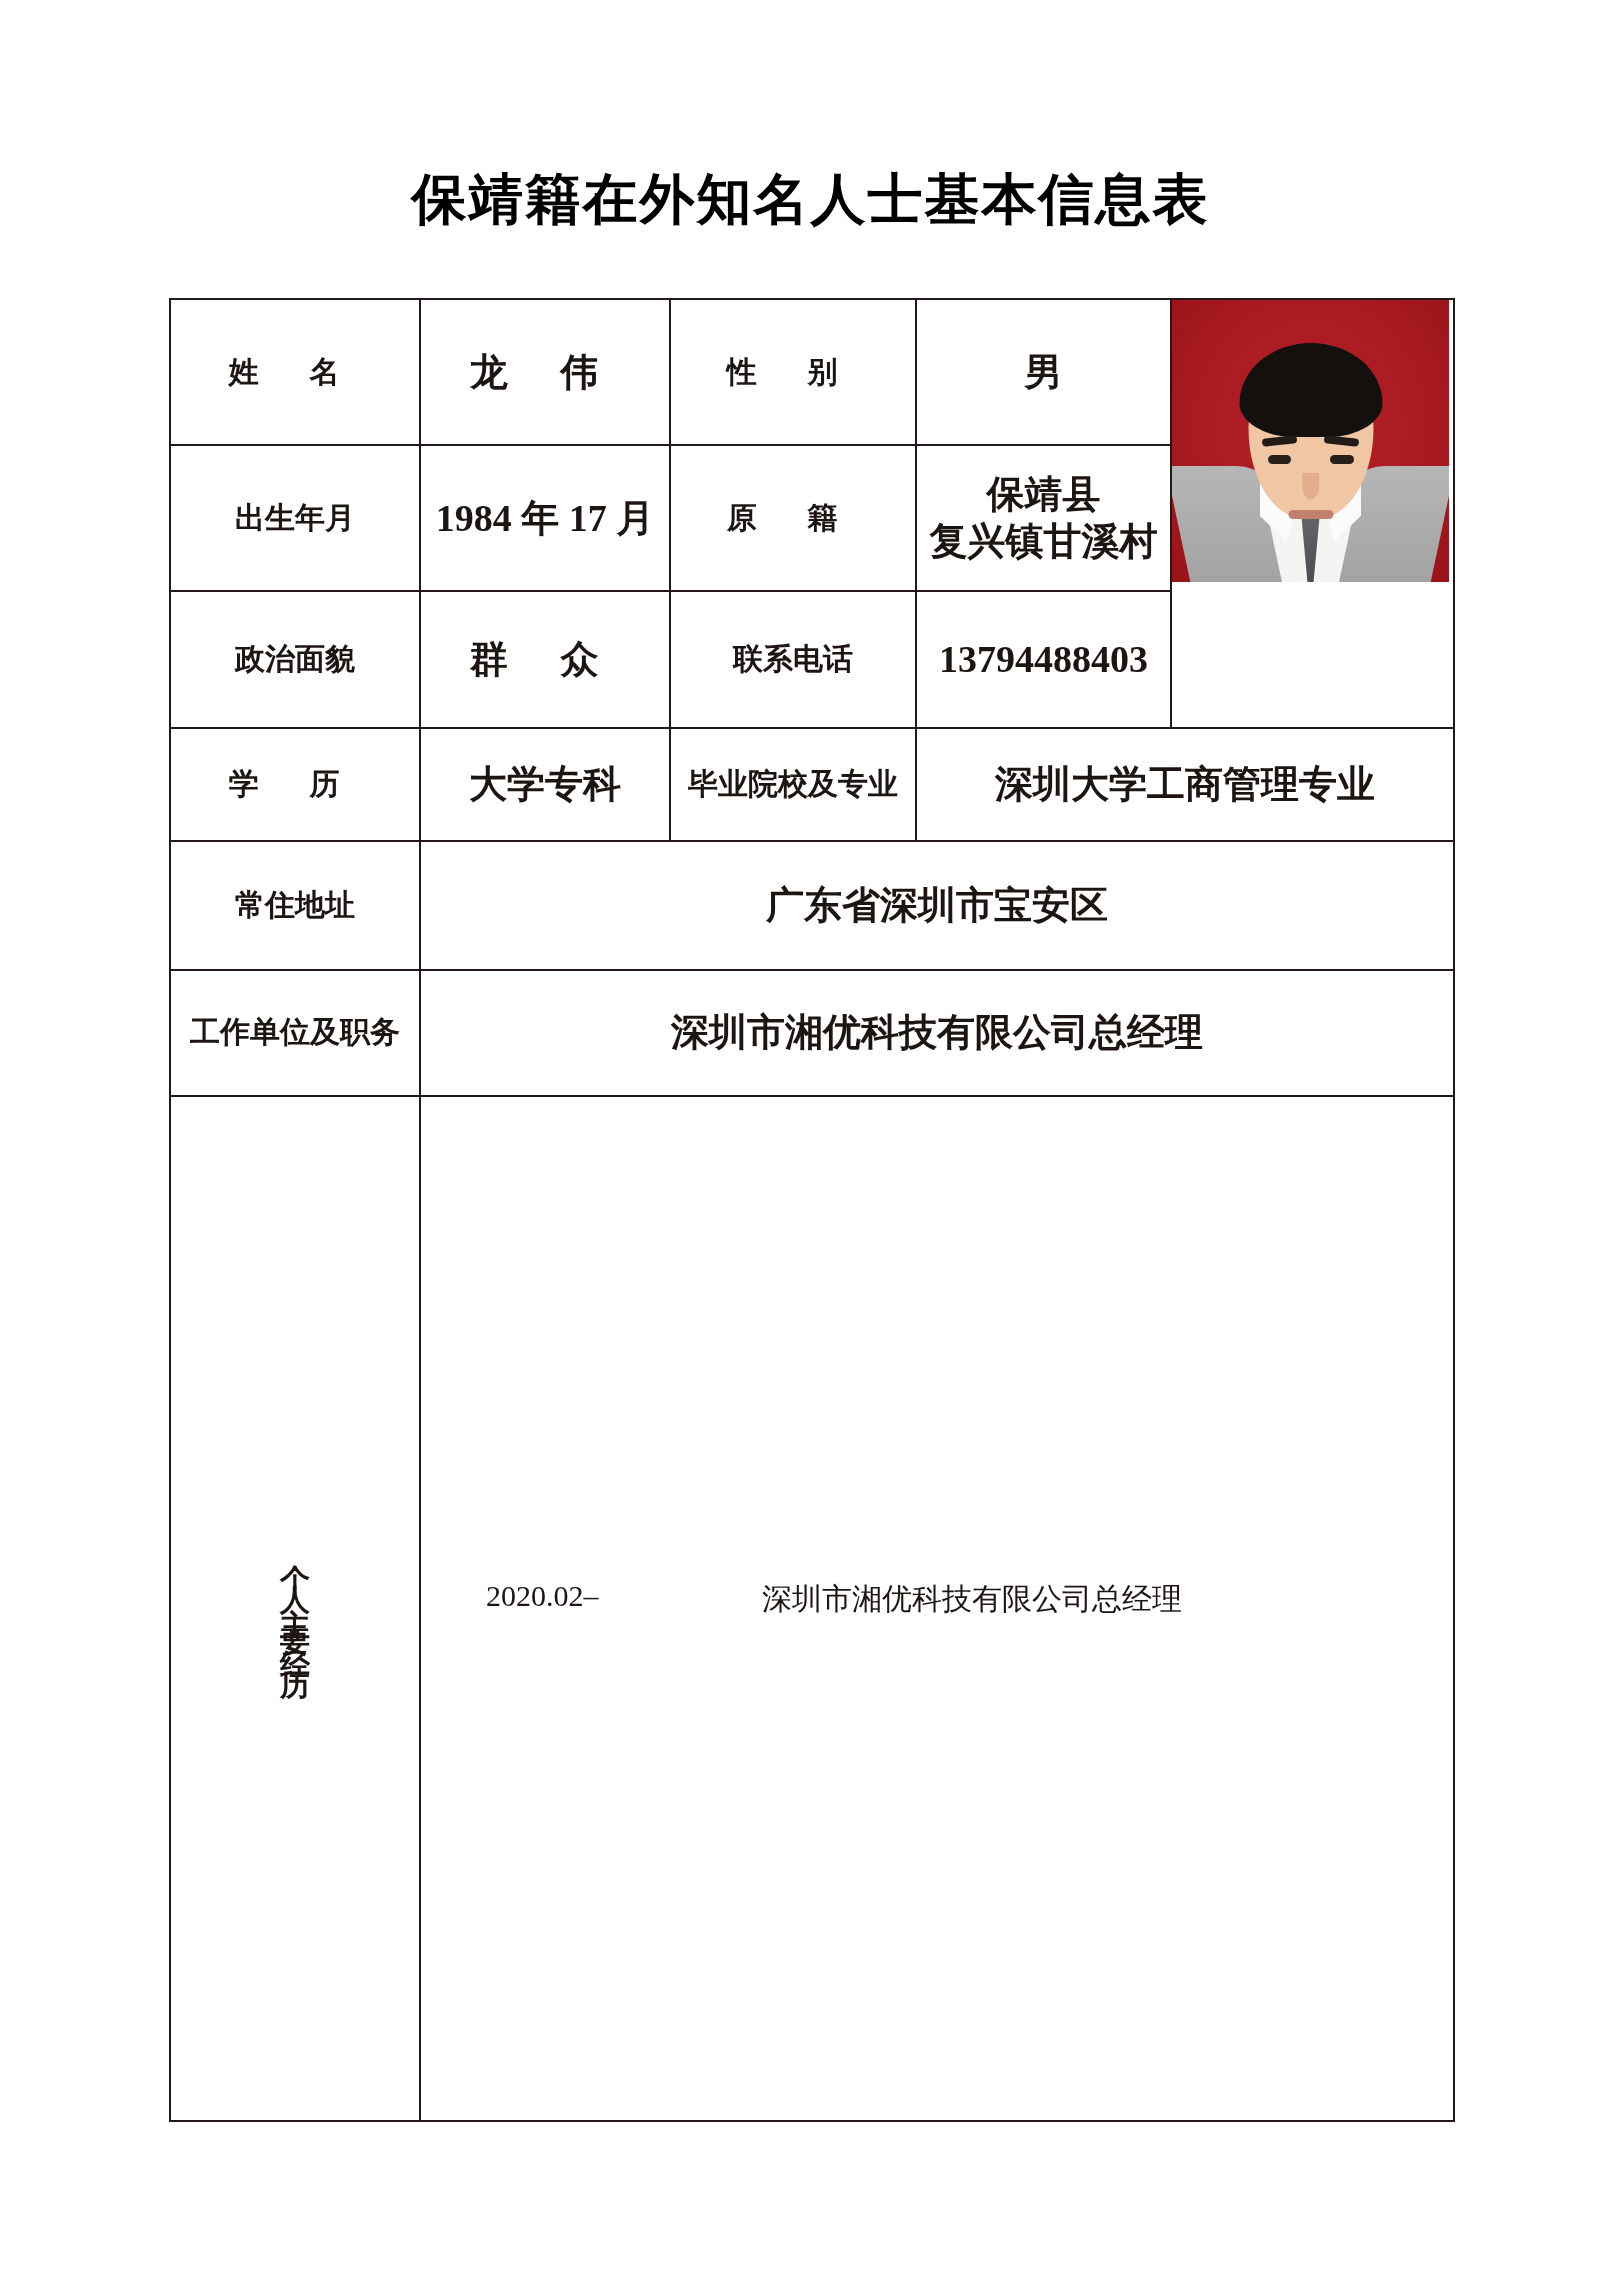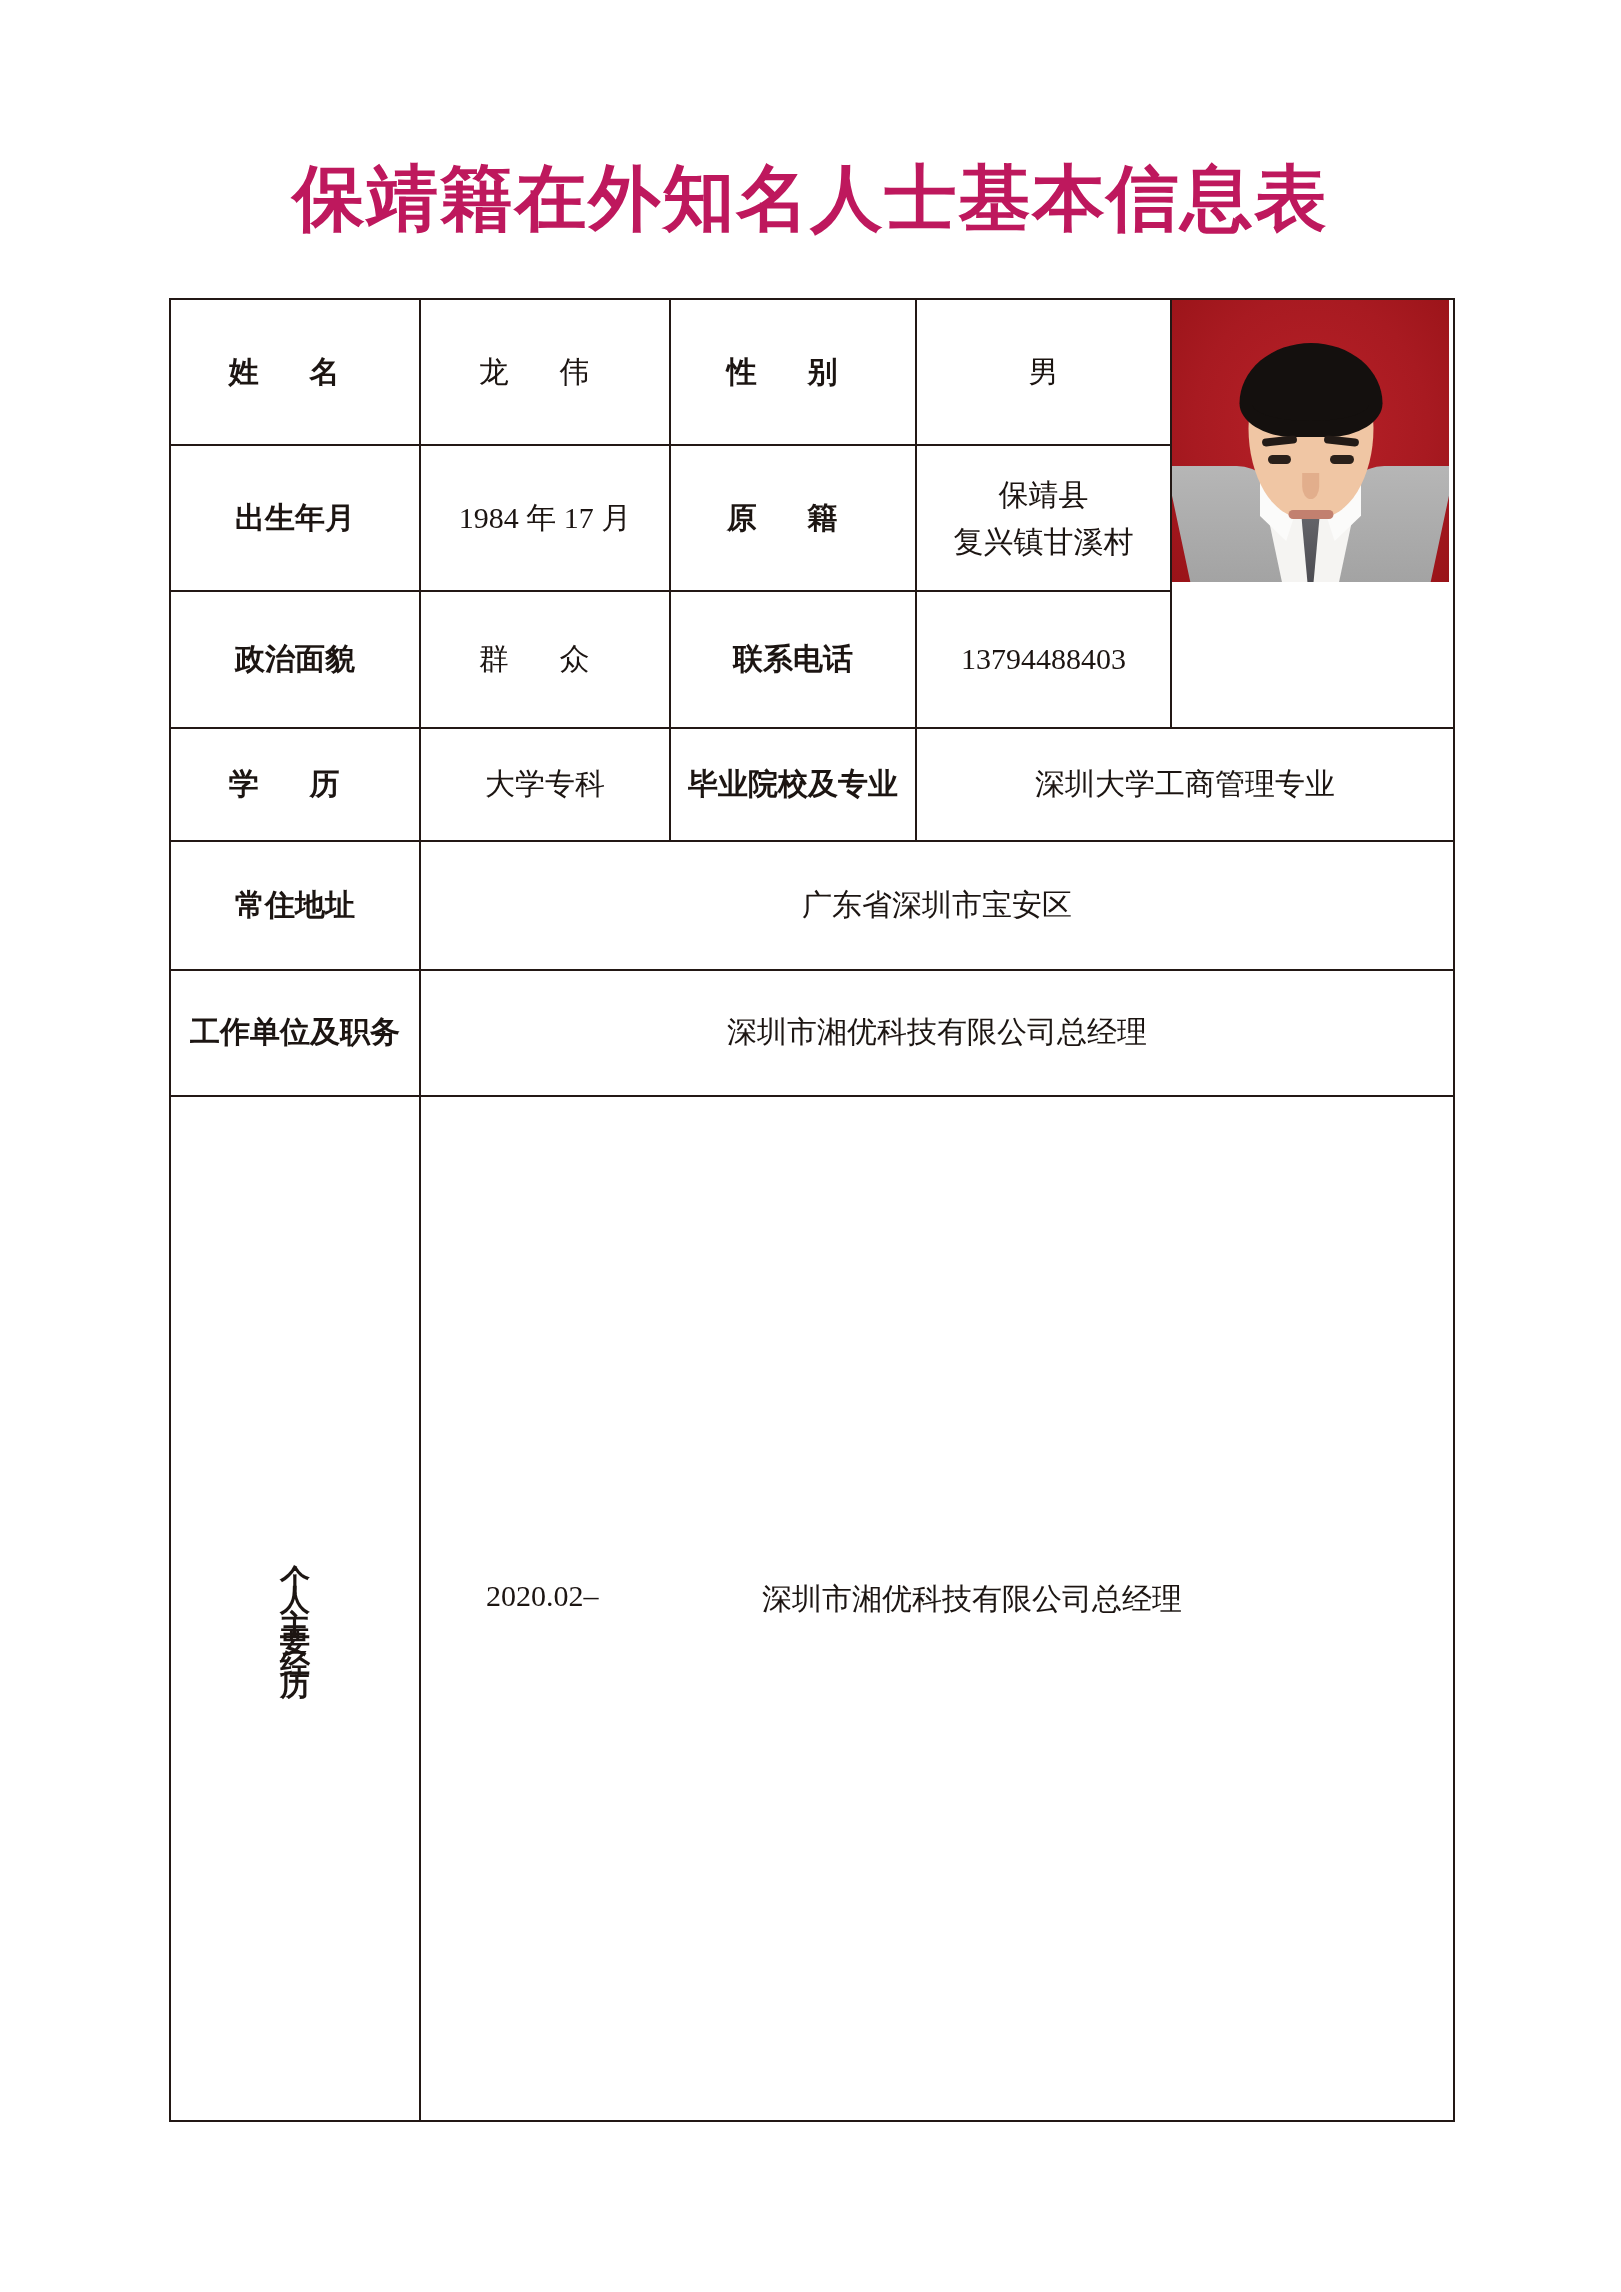--- a/index.html
+++ b/index.html
@@ -25,24 +25,24 @@
   }
 
   
   .doc-title {
     position: absolute;
     left: 0;
     top: 165px;
     width: 1621px;
     text-align: center;
     font-family: "Liberation Serif", "DejaVu Serif", serif;
-    font-size: 72px;
+    font-size: 55px;
     font-weight: bold;
     letter-spacing: 2px;
-    color: #be185d;
+    color: #000000;
     line-height: 69px;
     white-space: nowrap;
   }
 
   
   .info-table {
     position: absolute;
     left: 169px;
     top: 298px;
     width: 1284px;   
@@ -69,22 +69,22 @@
   .cw5 { width: 283px; }
 
   .lbl {
     font-weight: bold;
     font-size: 30px;
     letter-spacing: 0px;
   }
   .lbl-sp2 { letter-spacing: 21.6px; text-indent: 21.6px; }
 
   .val {
-    font-weight: normal;
-    font-size: 30px;
+    font-weight: bold;
+    font-size: 38px;
   }
   .val-sp2 { letter-spacing: 21.6px; text-indent: 21.6px; }
 
   .val-two-line { line-height: 47px; }
 
   .r1 { height: 145px; border-radius: 18px; }
   .r2 { height: 145px; }
   .r3 { height: 135px; }
   .r4 { height: 113px; border-radius: 25px; }
   .r5 { height: 127px; }

